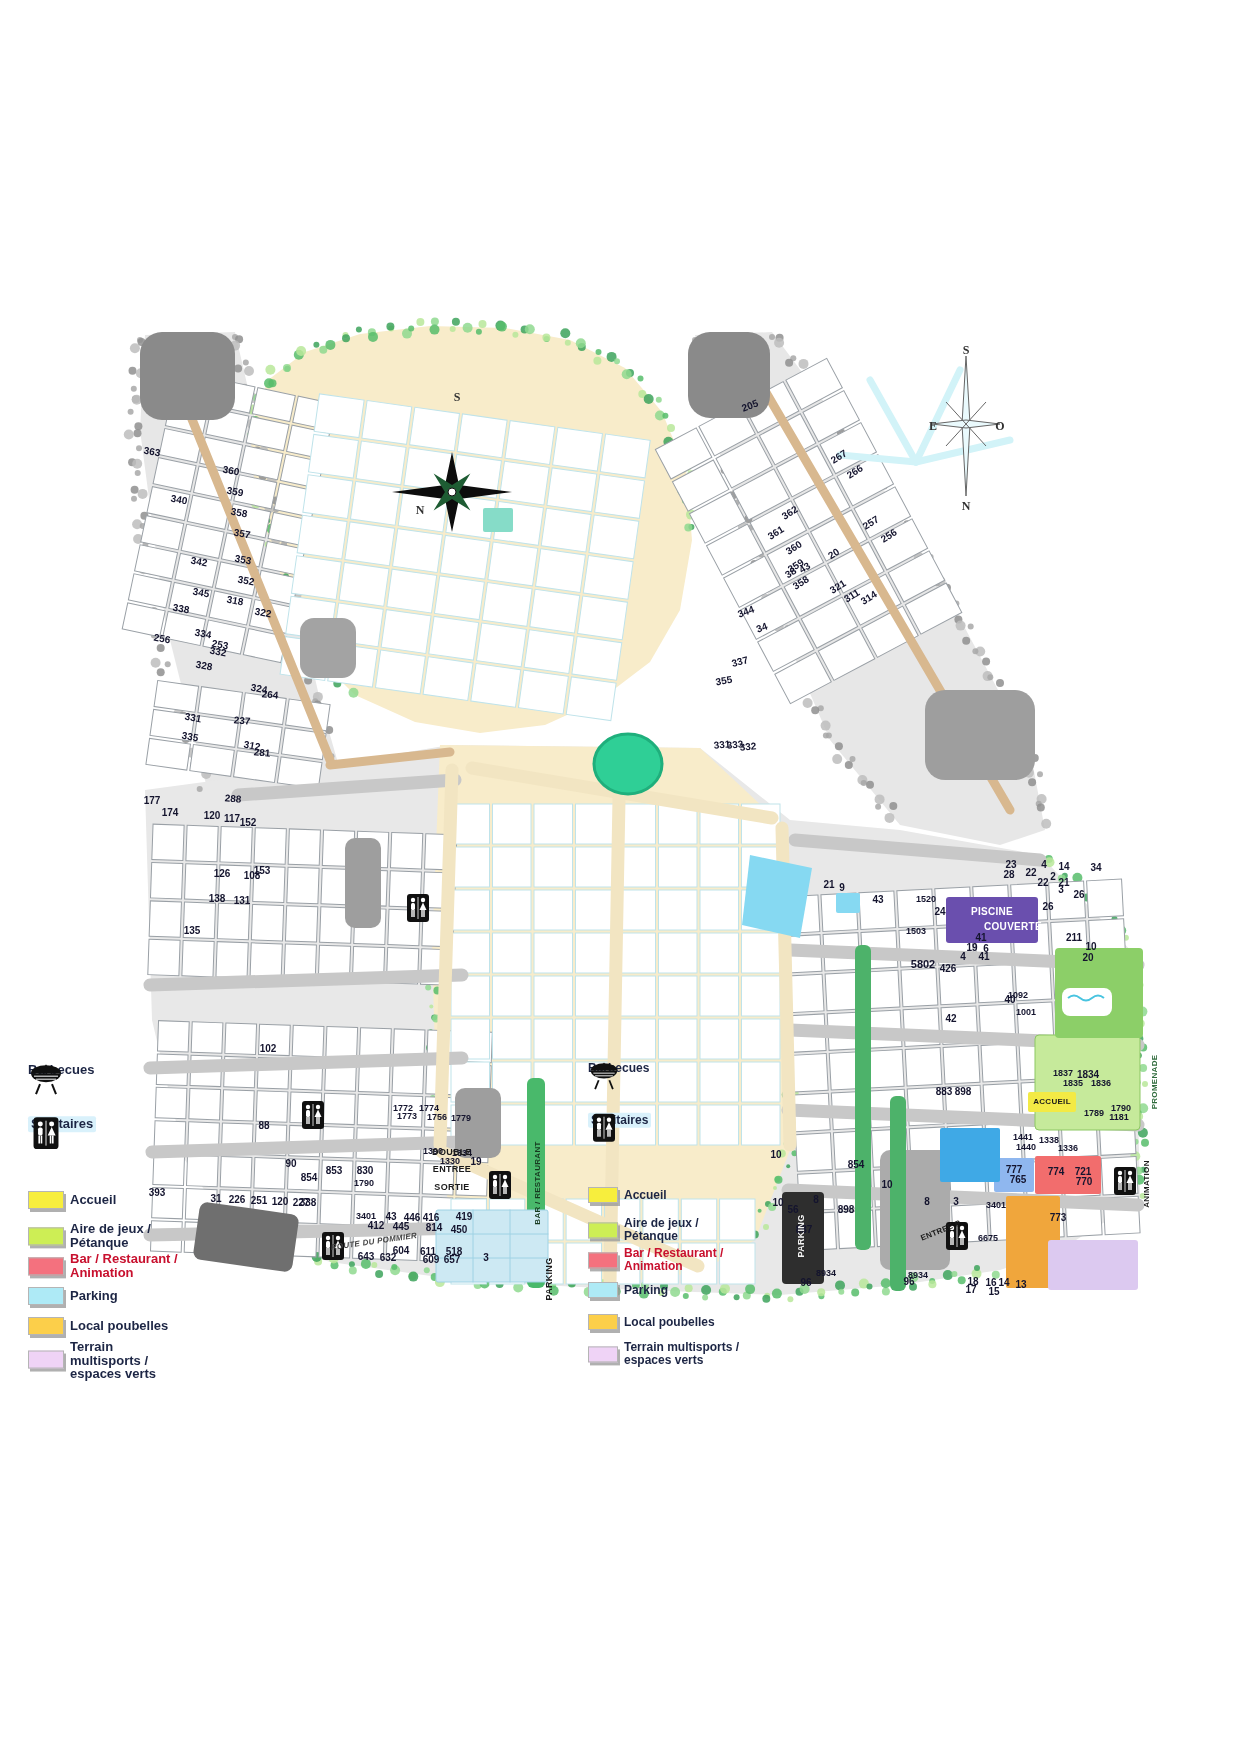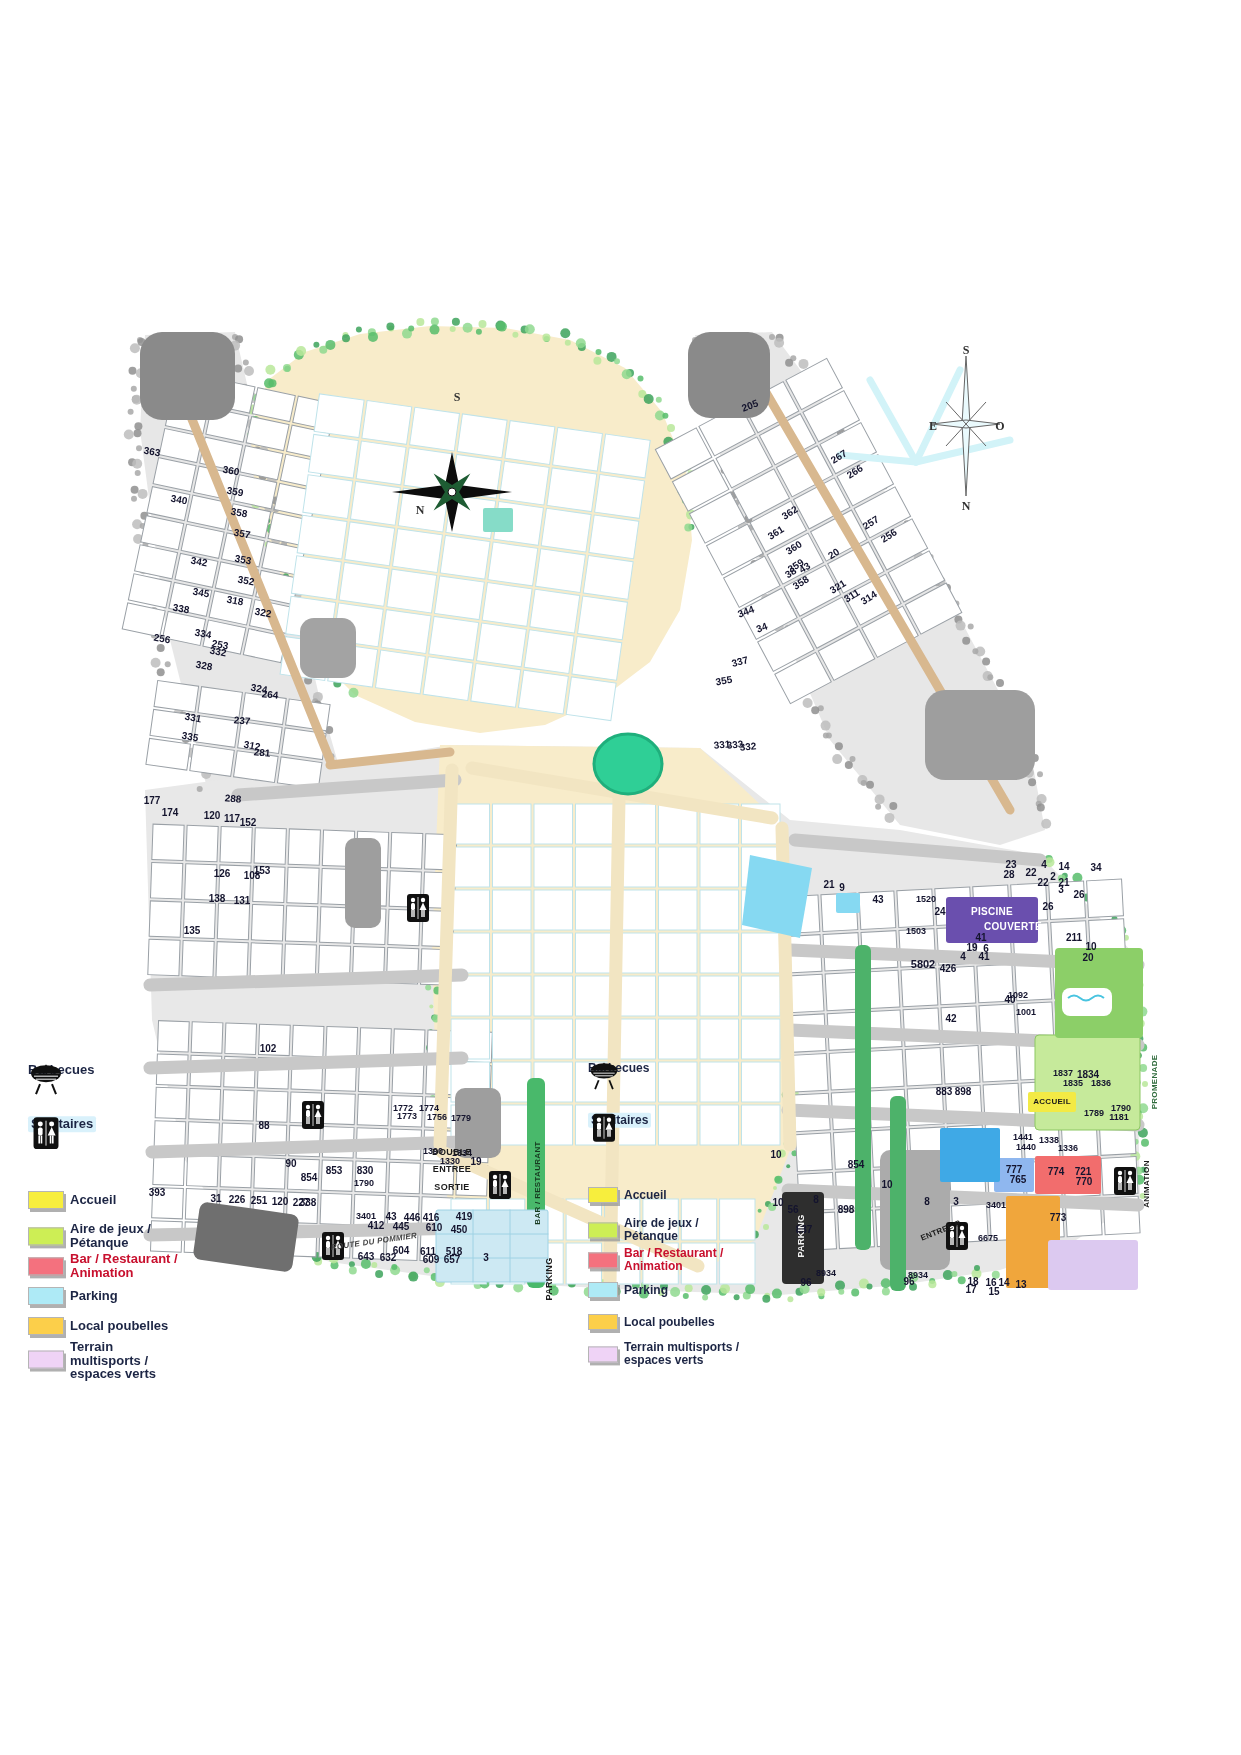--- a/index.html
+++ b/index.html
@@ -1161,21 +1161,21 @@
       <span class="plot-num" style="left: 365px; top: 1171px;">830</span>
       <span class="plot-num" style="left: 364px; top: 1183px; font-size: 9px;">1790</span>
       <span class="plot-num" style="left: 308px; top: 1203px;">338</span>
       <span class="plot-num" style="left: 366px; top: 1216px; font-size: 9px;">3401</span>
       <span class="plot-num" style="left: 391px; top: 1217px;">43</span>
       <span class="plot-num" style="left: 431px; top: 1218px;">416</span>
       <span class="plot-num" style="left: 412px; top: 1218px;">446</span>
       <span class="plot-num" style="left: 464px; top: 1217px;">419</span>
       <span class="plot-num" style="left: 376px; top: 1226px;">412</span>
       <span class="plot-num" style="left: 401px; top: 1227px;">445</span>
-      <span class="plot-num" style="left: 434px; top: 1228px;">610</span>
+      <span class="plot-num" style="left: 434px; top: 1228px;">814</span>
       <span class="plot-num" style="left: 459px; top: 1230px;">450</span>
       <span class="plot-num" style="left: 401px; top: 1251px;">604</span>
       <span class="plot-num" style="left: 428px; top: 1252px;">611</span>
       <span class="plot-num" style="left: 454px; top: 1252px;">518</span>
       <span class="plot-num" style="left: 366px; top: 1257px;">643</span>
       <span class="plot-num" style="left: 388px; top: 1258px;">632</span>
       <span class="plot-num" style="left: 431px; top: 1260px;">609</span>
       <span class="plot-num" style="left: 452px; top: 1260px;">657</span>
       <span class="plot-num" style="left: 486px; top: 1258px;">3</span>
       <span class="plot-num" style="left: 750px; top: 406px; transform: translate(-50%, -50%) rotate(-20deg);">205</span>

